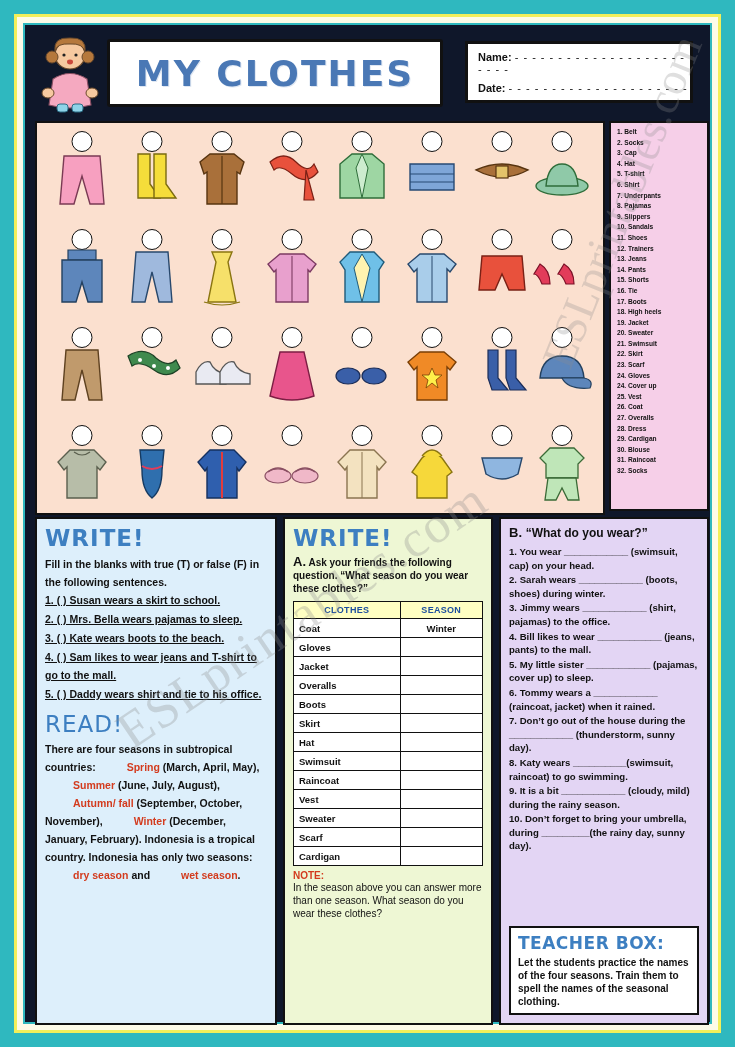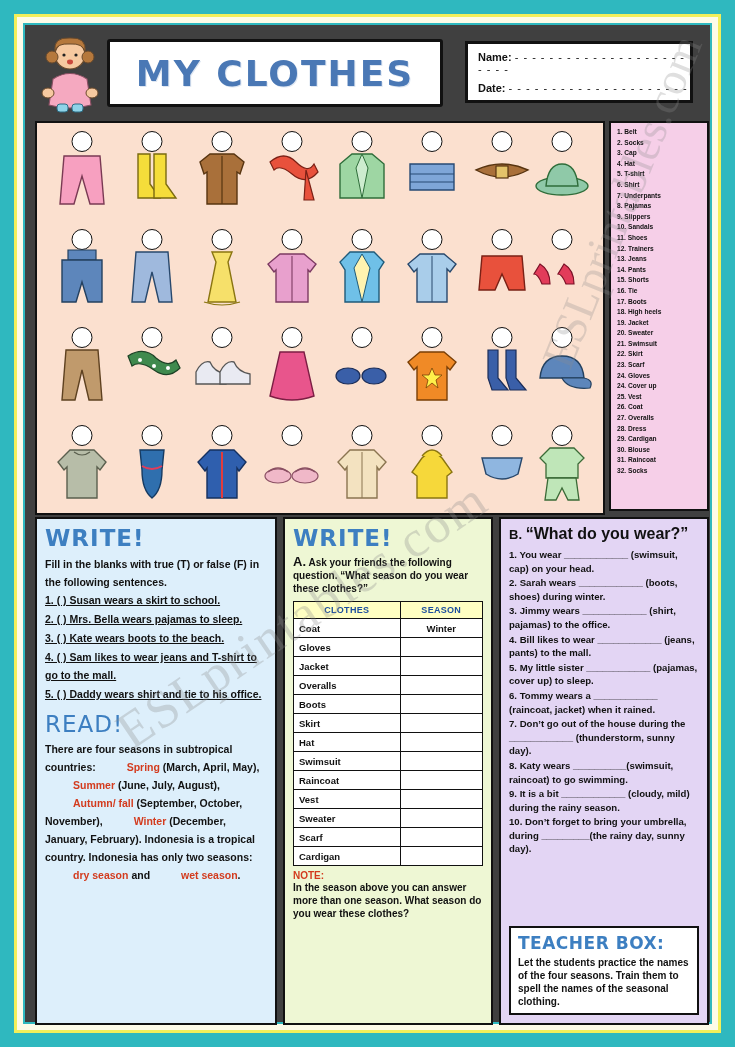--- a/index.html
+++ b/index.html
@@ -10,21 +10,21 @@
     overflow:hidden;
   }
   .page{
     position:absolute;left:14px;top:14px;width:707px;height:1019px;
     background:#fdfbe8;
     border:3px solid #f2ef5a;
     box-sizing:border-box;
   }
   .inner{
     position:absolute;left:6px;top:6px;right:6px;bottom:6px;
-    background:#404040;
+    background:#0f172a;
     border:2px solid #2fb8bf;
     box-sizing:border-box;
   }
 
   
   .header{position:absolute;left:10px;top:8px;right:10px;height:84px;}
   .girl{
     position:absolute;left:4px;top:2px;width:62px;height:78px;
   }
   .title-box{
@@ -115,24 +115,24 @@
     font-size:9px;color:#1d4f9e;font-weight:bold;
     padding:3px 0;letter-spacing:.3px;
   }
   table.season td{
     border:1px solid #111;height:18px;font-size:9.5px;
     padding:0 5px;font-weight:bold;color:#111;
   }
   td.val{color:#d33b1e;text-align:center;}
 
   .note-title{color:#d33b1e;font-size:10px;font-weight:bold;margin-top:4px;}
-  .note-text{font-size:10px;font-weight:bold;color:#111;line-height:13px;}
+  .note-text{font-size:10px;font-weight:normal;color:#111;line-height:13px;}
 
   .bhead{font-size:13px;font-weight:bold;color:#111;margin-bottom:5px;}
-  .bhead .quote{font-size:16px;}
+  .bhead .quote{font-size:12px;}
   .blist{font-size:9.6px;font-weight:bold;color:#111;line-height:13.6px;}
   .blist p{margin:0 0 1px 0;}
 
   .tbox{
     position:absolute;left:8px;right:8px;bottom:8px;
     background:#ffffff;border:2px solid #111;padding:5px 7px;box-sizing:border-box;
   }
   .tbox .th{
     font-family:"DejaVu Sans", sans-serif;
     font-size:17px;font-weight:bold;color:#3d7fc1;letter-spacing:.5px;margin-bottom:3px;

